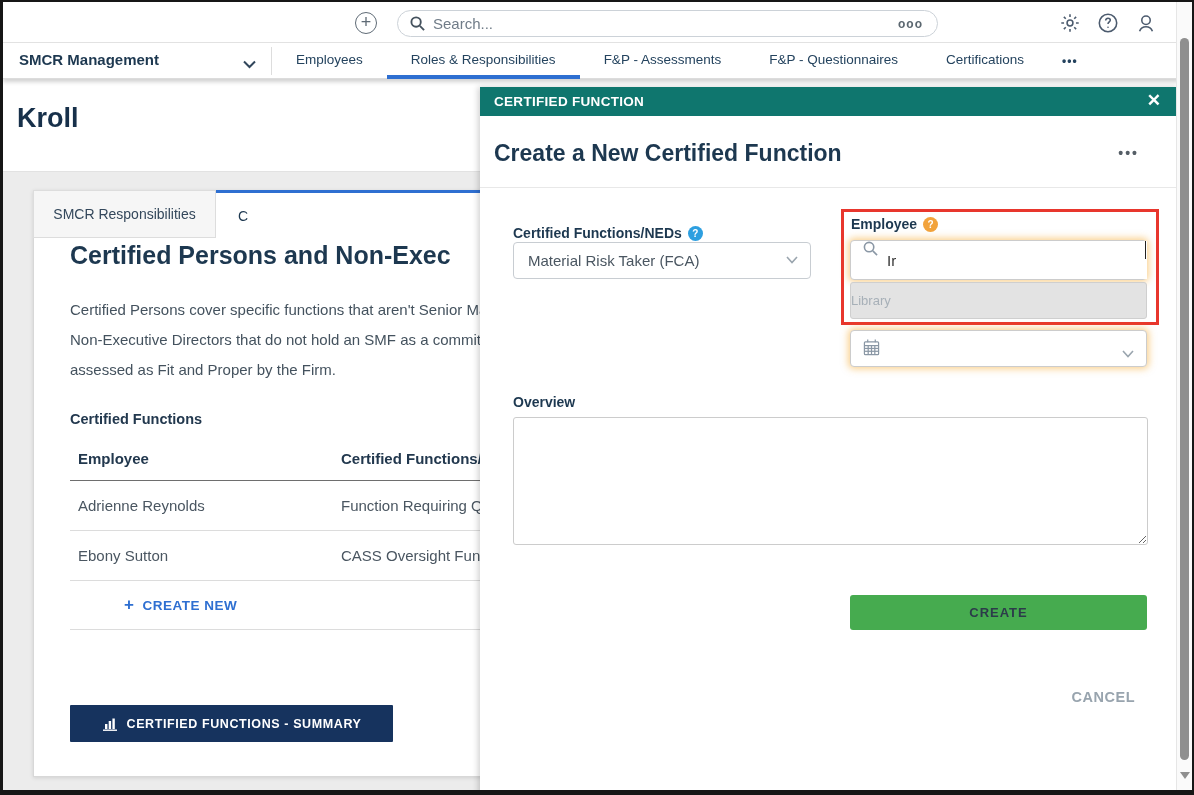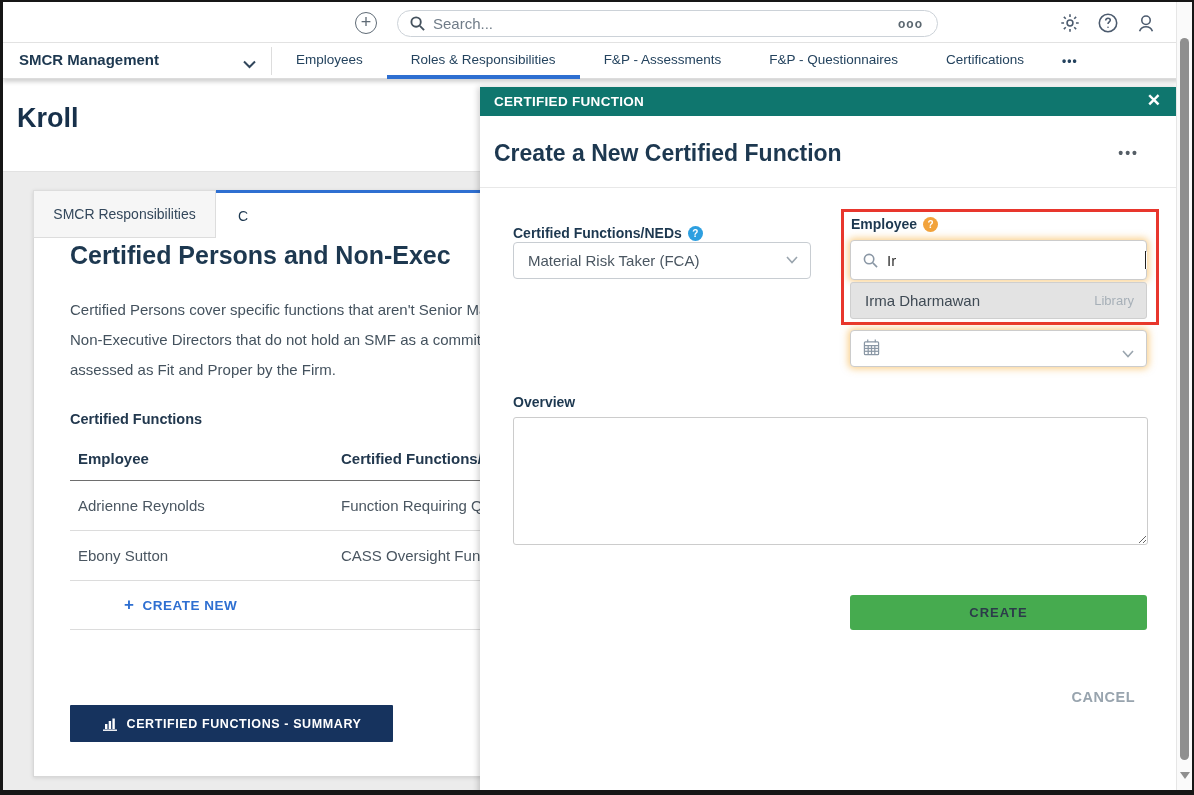--- a/index.html
+++ b/index.html
@@ -86,21 +86,21 @@
   .cfneds-label{ left:33px; top:126px;margin-top:12px; }
   .select-box{ position:absolute; left:33px; top:155px; width:298px; height:37px; border:1px solid #c8cdd2;
     border-radius:4px; background:#fff; display:flex; align-items:center; cursor:pointer;}
   .select-box .sel-val{ margin-left:14px; font-size:15px; color:#4a5661; }
   .select-box svg, .date-box .chev{ position:absolute; right:12px; top:13px; color:#9aa5ae; }
   .red-box{ position:absolute; left:361px; top:122px; width:318px; height:116px;
     border:3px solid #e8362d; pointer-events:none; }
   .employee-label{ left:371px; top:129px; }
   .emp-search{ position:absolute; left:370px; top:153px; width:297px; height:40px; background:#fff;
     border:1px solid #ccc; border-radius:4px; box-shadow:0 0 7px 2px rgba(245,166,35,.5);
-    display:flex; align-items:center;}
+    display:flex; }
   .emp-search svg{ margin-left:12px; color:#8a97a5; }
   .emp-input{ border:none; outline:none; flex:1; margin-left:9px; font-size:15px; color:#333;
     font-family:"Liberation Sans",sans-serif;}
   .caret{ width:1px; height:18px; background:#222; margin-left:-2px; }
   .suggestion{ position:absolute; left:370px; top:195px; width:297px; height:37px; background:#e3e3e3;
     border:1px solid #cfcfcf; border-radius:3px; display:flex; align-items:center; cursor:pointer;}
   .sugg-name{ margin-left:14px; font-size:15px; color:#3f4a54; flex:1;}
   .sugg-src{ margin-right:12px; font-size:13px; color:#a7b0b8; }
   .date-box{ position:absolute; left:370px; top:243px; width:297px; height:37px; background:#fff;
     border:1px solid #ccc; border-radius:4px; box-shadow:0 0 7px 2px rgba(245,166,35,.5); cursor:pointer;}
@@ -251,21 +251,20 @@
     </div>
     <div class="emp-search">
       <svg width="15" height="15" viewBox="0 0 16 16">
         <circle cx="6.5" cy="6.5" r="5" fill="none" stroke="currentColor" stroke-width="1.7"></circle>
         <line x1="10.5" y1="10.5" x2="15" y2="15" stroke="currentColor" stroke-width="1.7"></line>
       </svg>
       <input class="emp-input" value="Ir" style="">
       <span class="caret"></span>
     </div>
     <div class="suggestion">
-      <span class="sugg-name">Irma Dharmawan</span>
       <span class="sugg-src">Library</span>
     </div>
 
     <div class="date-box">
       <span class="cal">
         <svg width="17" height="17" viewBox="0 0 18 18" fill="none" stroke="currentColor" stroke-width="1.3">
           <rect x="1.5" y="3" width="15" height="13.5" rx="1"></rect>
           <line x1="1.5" y1="7" x2="16.5" y2="7"></line>
           <line x1="5.5" y1="7" x2="5.5" y2="16.5"></line>
           <line x1="9" y1="7" x2="9" y2="16.5"></line>

